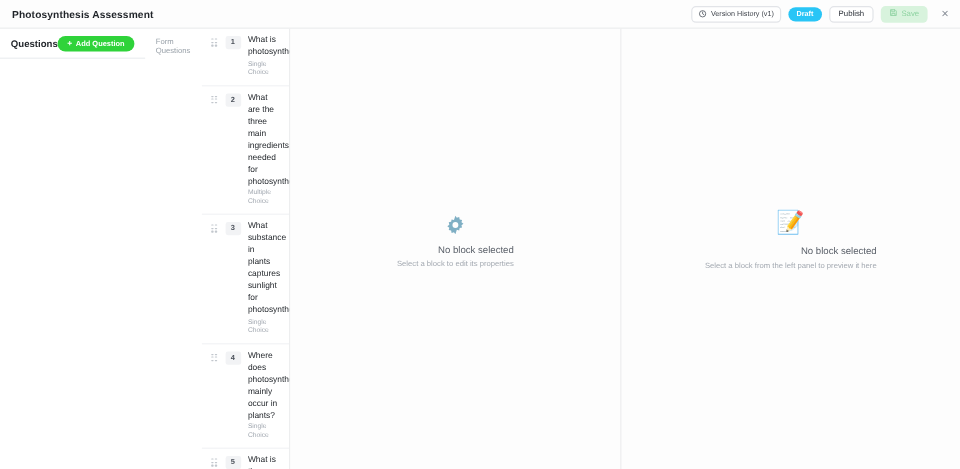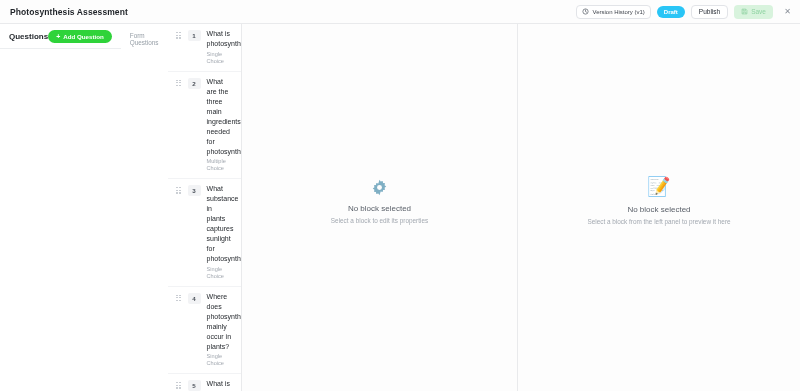--- a/index.html
+++ b/index.html
@@ -119,21 +119,21 @@
     display: flex; align-items: center; justify-content: center;
     background: #fdfdfd;
   }
   .col-preview {
     flex: 1 1 auto;
     display: flex; align-items: center; justify-content: center;
     background: #fdfdfd;
   }
   .empty-state { text-align: center; padding-bottom: 14px; }
   .empty-icon { font-size: 19px; line-height: 22px; margin-bottom: 7px; }
-  .empty-title { font-size: 8px; color: #5b616a; margin-bottom: 4px; }
+  .empty-title { font-size: 8px; color: #5b616a; margin-bottom: 4px; text-align: right; }
   .empty-sub { font-size: 6.4px; color: #a3a9b1; }
   .gear-svg { display:block; margin: 0 auto; }
 </style>
 </head>
 <body>
 
 <div class="app">
 
   <div class="topbar">
     <div class="app-title">Photosynthesis Assessment</div>

